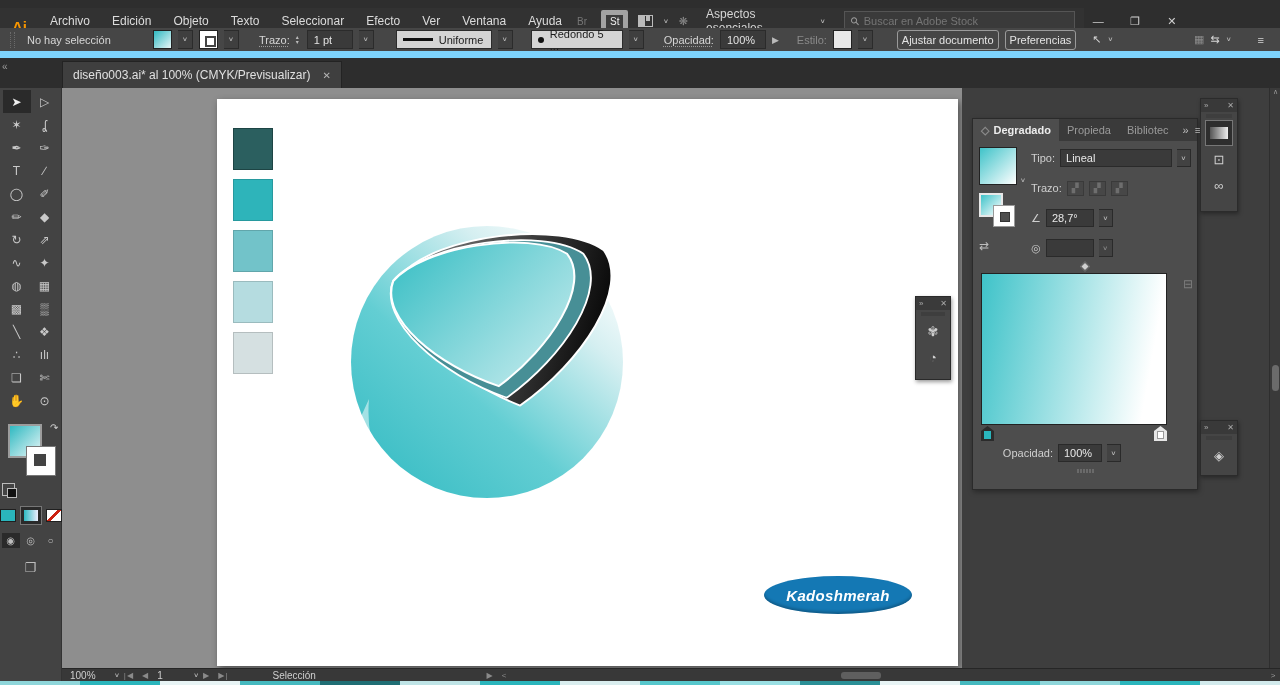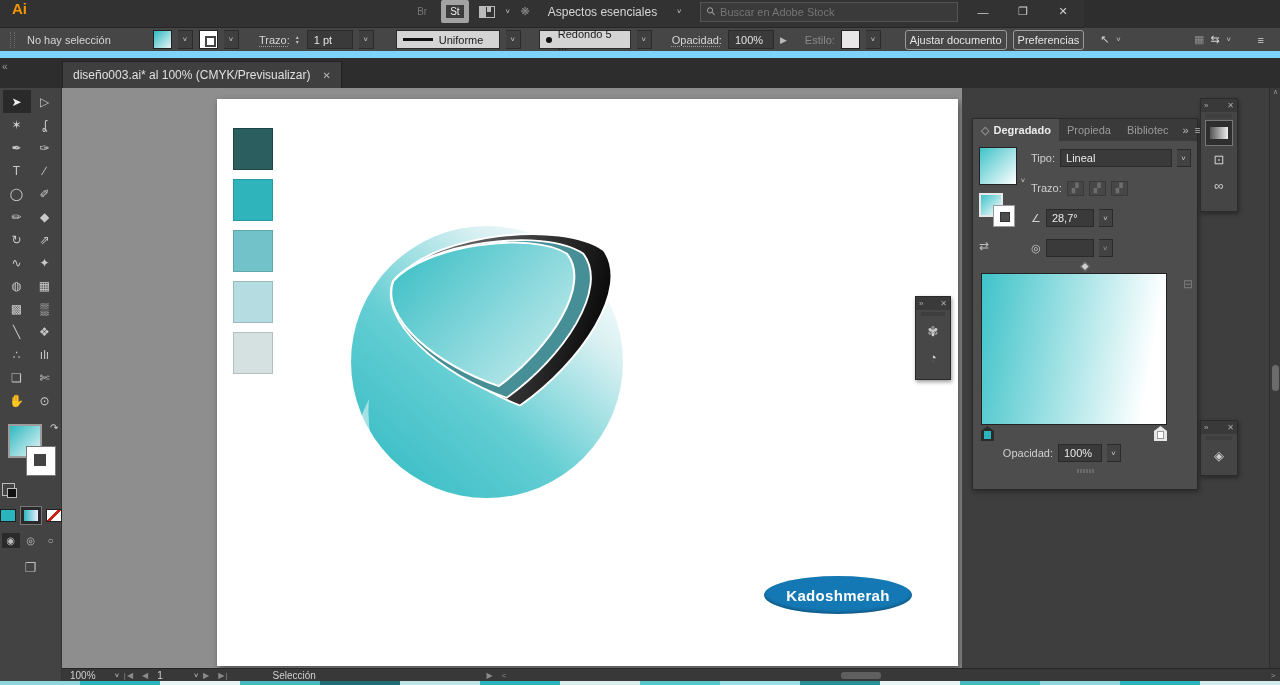--- a/index.html
+++ b/index.html
@@ -6,21 +6,21 @@
   html,body{width:1280px;height:685px;overflow:hidden}
   body{font-family:"Liberation Sans",sans-serif;font-size:11px;background:#2e2e2e;color:#d6d6d6}
   #root{position:relative;width:1280px;height:685px}
   .abs{position:absolute}
   .flex{display:flex;align-items:center}
   .chev{font-size:8px;color:#b8b8b8;transform:scaleY(.75);display:inline-block}
   .dim{color:#8a8a8a}
   .grip{width:5px;height:16px;border-left:1px dotted #6a6a6a;border-right:1px dotted #6a6a6a;margin:0 6px}
 
   
-  #menubar{left:0;top:0;width:1084px;height:28px;background:#323232;display:flex;align-items:flex-start;border-bottom:1px solid #262626}
+  #menubar{left:0;top:8px;width:1084px;height:28px;background:#323232;display:flex;align-items:flex-end;border-bottom:1px solid #262626}
   #ai-logo{color:#f79500;font-weight:bold;font-size:15px;padding:0 12px 0 12px}
   .menu-item{padding:0 11px;font-size:12px;color:#dcdcdc;height:28px;display:flex;align-items:center;cursor:default}
   #menubar-right{margin-left:auto;display:flex;align-items:center;gap:10px;padding-right:6px}
   .badge{font-size:10px;padding:1px 4px;border-radius:2px}
   .badge.br{color:#777}
   .badge.st{color:#eee;border:5px solid #a3a3a3;background:#3c3c3c}
   .layout-ic{width:16px;height:12px;border:1px solid #bbb;display:flex}
   .layout-ic i{display:block;background:#bbb;width:6px;height:100%;margin-right:1px}
   .layout-ic i+i{width:4px;height:5px;margin-top:0}
   #workspace{gap:19px;font-size:12px;color:#d6d6d6;padding:0 8px}
@@ -75,21 +75,21 @@
   .dmode.active{background:#2a2a2a}
   #screen-mode{margin-top:12px;color:#bdbdbd;font-size:13px}
 
   
   #canvas{left:62px;top:88px;width:900px;height:580px;background:#8e8e8e;overflow:hidden}
   #artboard{position:absolute;left:155px;top:11px;width:741px;height:567px;background:#fff;box-shadow:2px 3px 7px rgba(0,0,0,.45)}
   #swatch-col{position:absolute;left:16px;top:29px;display:flex;flex-direction:column;gap:9px}
   .swatch{width:40px;height:42px;border:1px solid rgba(0,0,0,.15)}
   .swatch:first-child{border:1px solid #1d4444}
   #artwork{position:absolute;left:0;top:0;pointer-events:none}
-  #brand-logo{position:absolute;left:547px;top:477px;width:148px;height:38px;border-radius:50%;background:#1478b4;display:flex;align-items:center;justify-content:center;color:#fff;font-weight:bold;font-size:15px;letter-spacing:.3px;box-shadow:inset 0 -2px 3px rgba(0,0,0,.25)}
+  #brand-logo{position:absolute;left:547px;top:477px;width:148px;height:38px;border-radius:50%;background:#1478b4;display:flex;align-items:center;justify-content:center;color:#fff;font-weight:bold;font-style:italic;font-size:15px;letter-spacing:.3px;box-shadow:inset 0 -2px 3px rgba(0,0,0,.25)}
 
   
   #floatpanel{left:915px;top:296px;width:36px;height:84px;background:#474747;border:1px solid #2a2a2a;box-shadow:1px 2px 4px rgba(0,0,0,.4)}
   #floatpanel .hd{height:13px;background:#3a3a3a;display:flex;align-items:center;justify-content:space-between;padding:0 3px;font-size:8px;color:#aaa}
   #floatpanel .lbl{height:4px;margin:2px 5px;background:#3e3e3e}
   #floatpanel .ic{height:26px;display:flex;align-items:center;justify-content:center;color:#cfcfcf;font-size:13px}
 
   
   #dock{left:962px;top:88px;width:318px;height:580px;background:#3e3e3e}
   #gpanel{position:absolute;left:10px;top:30px;width:226px;height:372px;background:#4d4d4d;border:1px solid #2a2a2a;box-shadow:1px 2px 5px rgba(0,0,0,.35)}
@@ -157,20 +157,32 @@
   #sliver{left:0;top:681px;width:1280px;height:4px;display:flex}
   #sliver i{display:block;flex:1;height:4px}
 </style>
 </head>
 <body>
 
 <div id="root">
 
   <div id="menubar" class="abs">
     <span id="ai-logo">Ai</span>
+    <div class="flex">
+
+    <span class="menu-item">Archivo</span>
+        <span class="menu-item">Edición</span>
+        <span class="menu-item">Objeto</span>
+        <span class="menu-item">Texto</span>
+        <span class="menu-item">Seleccionar</span>
+        <span class="menu-item">Efecto</span>
+        <span class="menu-item">Ver</span>
+        <span class="menu-item">Ventana</span>
+        <span class="menu-item">Ayuda</span>
+      </div>
     <div id="menubar-right">
       <span class="badge br">Br</span>
       <span class="badge st">St</span>
       <span class="layout-ic">
           <i></i>
           <i></i>
         </span>
       <span class="chev">∨</span>
       <span class="dim">❋</span>
       <div id="workspace" class="flex">
@@ -203,21 +215,21 @@
     <span class="u-dotted">Trazo:</span>
     <span class="stepper">
         <span>▴</span>
         <span>▾</span>
       </span>
     <span class="field" style="width:46px">1 pt</span>
     <span class="ddbox">
         <span class="chev">∨</span>
       </span>
     <span style="width:10px"></span>
-    <span class="field-light" style="width:104px">
+    <span class="field-light" style="width:96px">
         <i class="profile-line"></i>
         <span>Uniforme</span>
       </span>
     <span class="ddbox">
         <span class="chev">∨</span>
       </span>
     <span style="width:6px"></span>
     <span class="field-light" style="width:92px">
         <i class="brush-dot"></i>
         <span>Redondo 5 ...</span>

